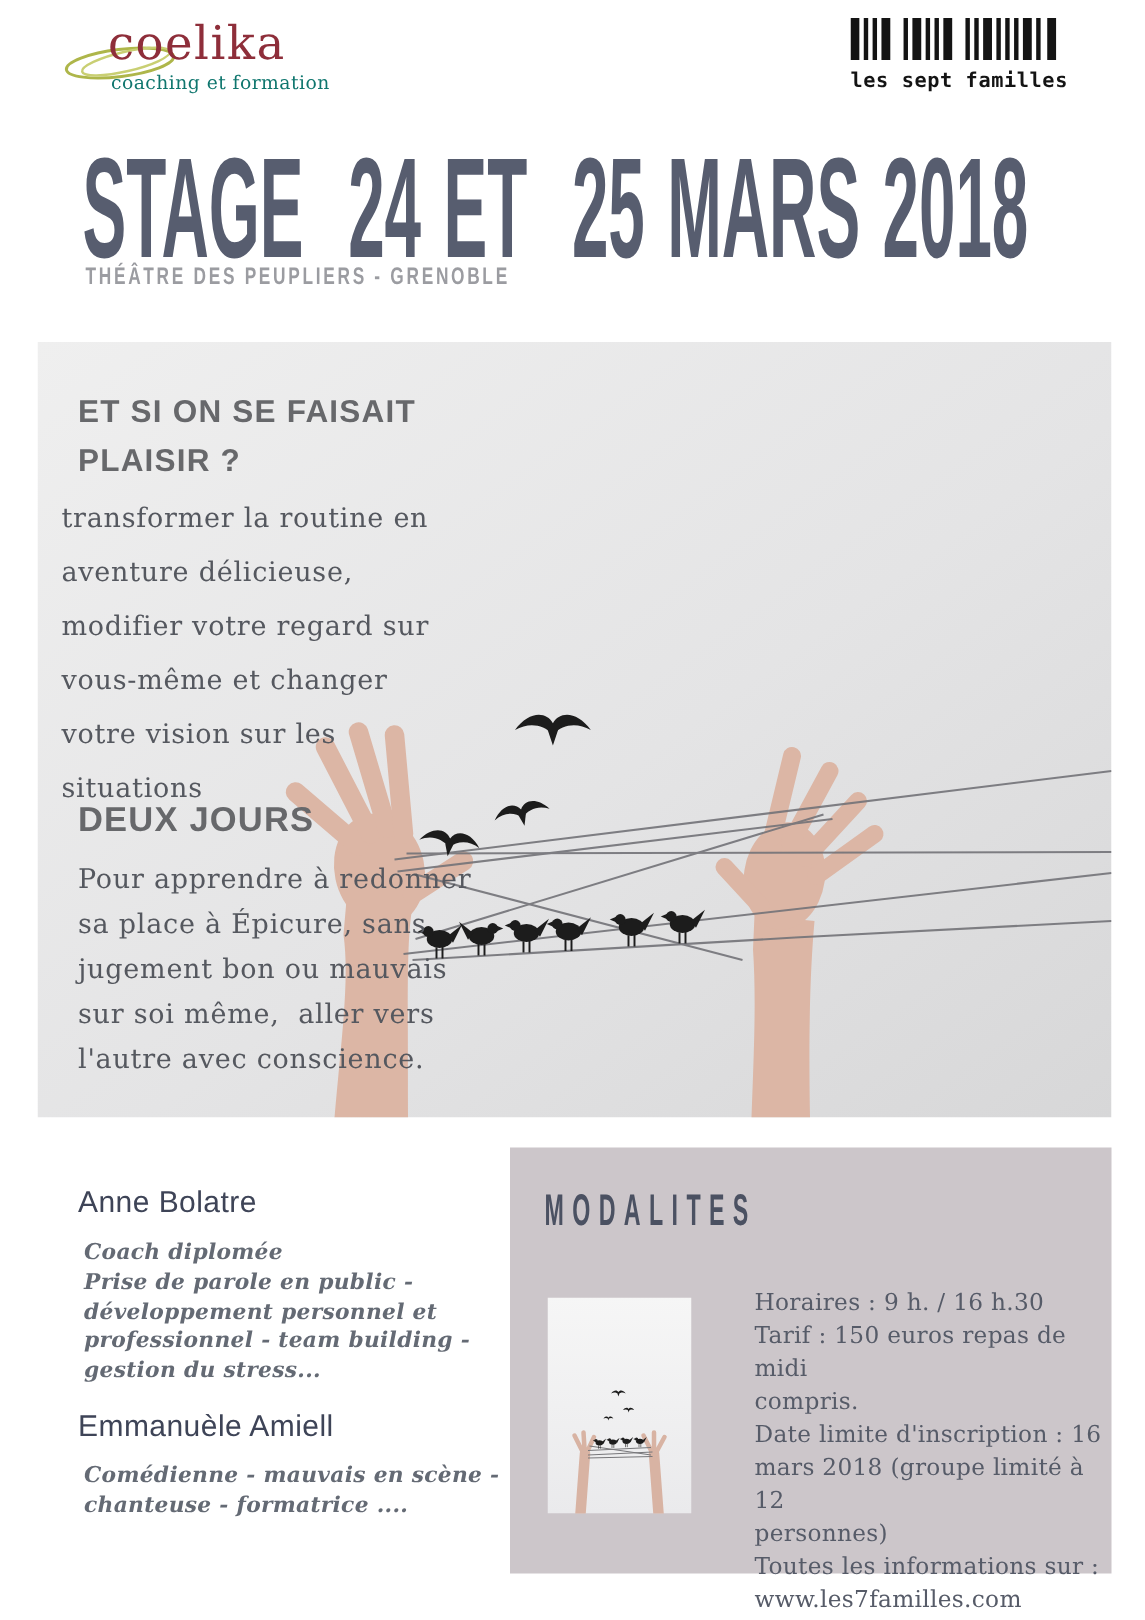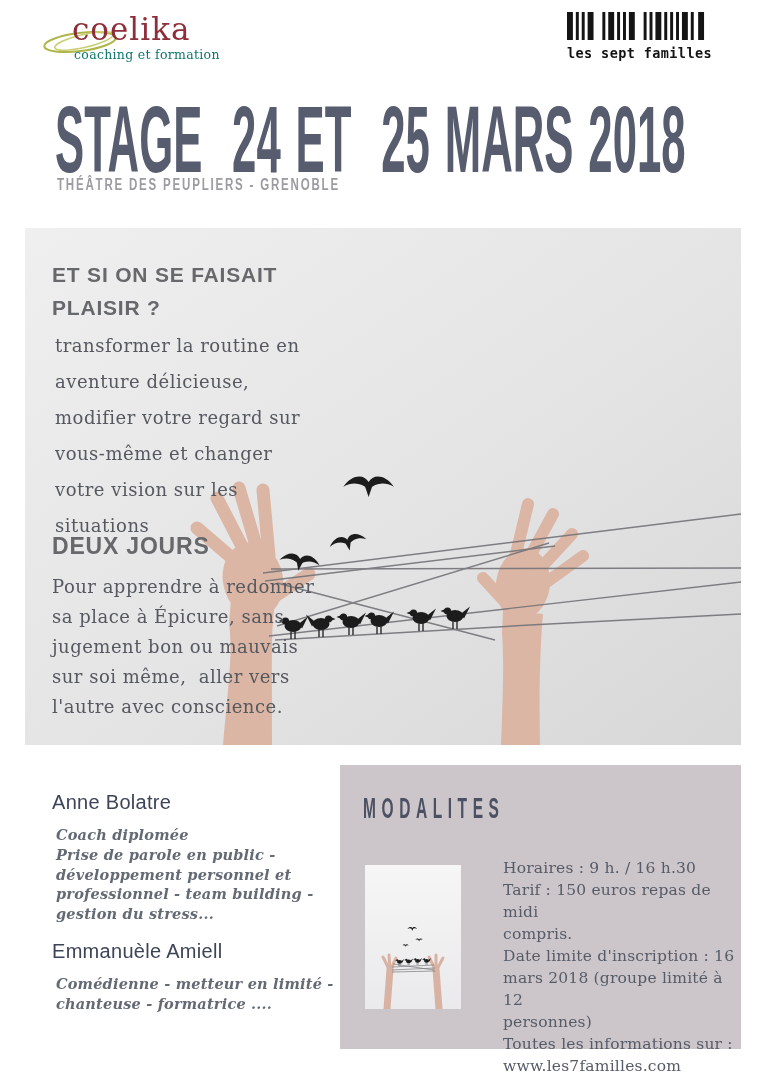--- a/index.html
+++ b/index.html
@@ -22,21 +22,21 @@
     line-height:1;color:#575d6f;white-space:pre;transform:scaleX(.46);transform-origin:left top;
     word-spacing:6px;}
   .subtitle{position:absolute;left:57px;top:176px;margin:0;font-weight:bold;font-size:16px;
     color:#9b9ca1;letter-spacing:2.5px;white-space:pre;transform:scaleX(.72);transform-origin:left top;}
   
   .hero{position:absolute;left:25px;top:228px;width:716px;height:594px;}
   .hero svg.photo{position:absolute;left:0;top:0;}
   .hero .ov{position:absolute;white-space:pre-wrap;margin:0;}
   .hero-h1{left:27px;top:30px;font-weight:bold;font-size:21px;line-height:33px;
     letter-spacing:.8px;color:#67686b;}
-  .hero-p1{left:30px;top:100px;font-family:"DejaVu Serif",serif;font-size:18px;line-height:36px;
+  .hero-p1{left:16px;top:100px;font-family:"DejaVu Serif",serif;font-size:18px;line-height:36px;
     letter-spacing:.5px;color:#55585f;}
   .hero-h2{left:27px;top:303px;font-weight:bold;font-size:23px;line-height:30px;
     letter-spacing:.8px;color:#67686b;}
   .hero-p2{left:27px;top:344px;font-family:"DejaVu Serif",serif;font-size:18px;line-height:30px;
     letter-spacing:.5px;color:#55585f;}
   
   .presenter-name{position:absolute;left:52px;margin:0;font-weight:normal;font-size:20px;
     letter-spacing:.3px;color:#3e4457;}
   .presenter-bio{position:absolute;left:52px;margin:4px;width:300px;
     font-family:"DejaVu Serif",serif;font-style:italic;font-size:14.5px;line-height:19.8px;
@@ -185,21 +185,21 @@
 l'autre avec conscience.</p>
   </section>
 
   <h3 class="presenter-name name-1">Anne Bolatre</h3>
   <p class="presenter-bio bio-1">Coach diplomée
 Prise de parole en public -
 développement personnel et
 professionnel - team building -
 gestion du stress...</p>
   <h3 class="presenter-name name-2">Emmanuèle Amiell</h3>
-  <p class="presenter-bio bio-2">Comédienne - metteur en limité -
+  <p class="presenter-bio bio-2">Comédienne - mauvais en scène -
 chanteuse - formatrice ....</p>
 
   <aside class="modalites">
     <h3 class="modalites-h">MODALITES</h3>
     <svg class="mini-photo" width="96" height="144" viewBox="0 0 96 144">
       <rect x="0" y="0" width="96" height="144" fill="url(#miniBg)"></rect>
       <g stroke="#d8b3a3" stroke-linecap="round" fill="none">
         <path d="M22,144 L25,104" stroke-width="7"></path>
         <path d="M25,106 L18,92 M25,106 L24,90 M25,106 L31,93" stroke-width="3"></path>
         <path d="M74,144 L71,104" stroke-width="7"></path>

